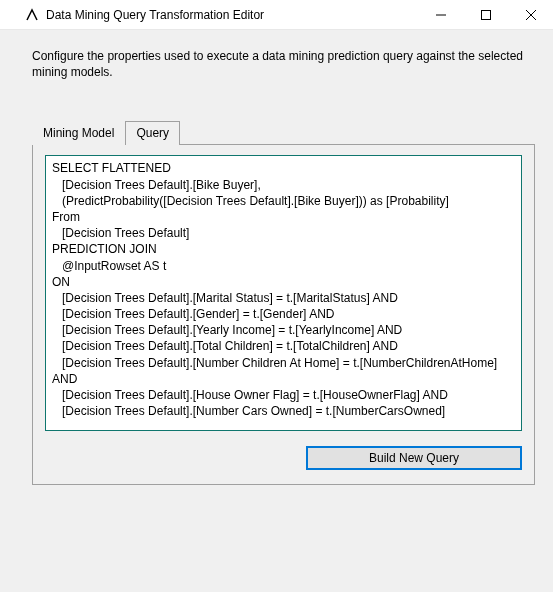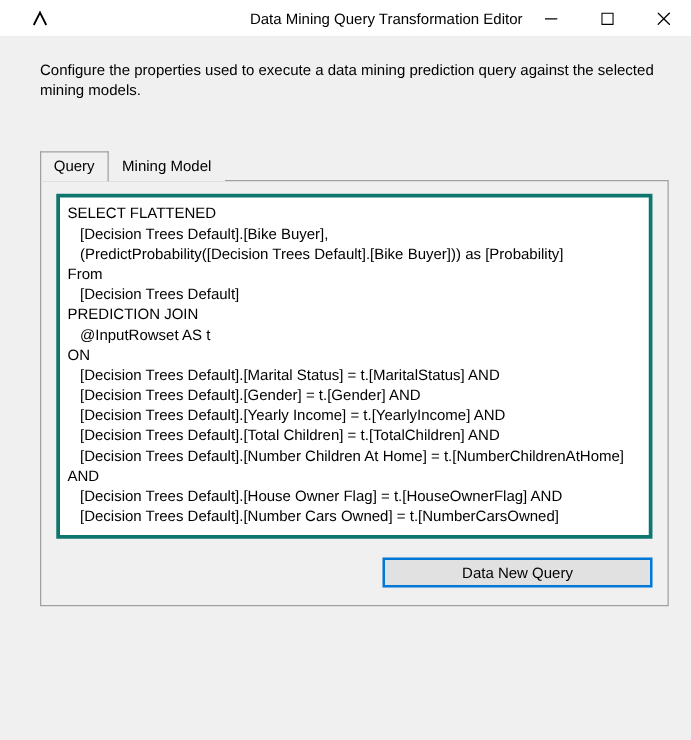--- a/index.html
+++ b/index.html
@@ -12,21 +12,20 @@
     color: #000;
     overflow: hidden;
   }
   .titlebar {
     height: 30px;
     background: #fff;
     display: flex;
     align-items: center;
     padding-left: 24px;
     border-bottom: 1px solid #e8e8e8;
-    text-align: right;
   }
   .titlebar .app-icon {
     width: 16px; height: 16px;
     display: flex; align-items: center; justify-content: center;
     margin-right: 6px;
   }
   .titlebar .title {
     flex: 1;
     font-size: 12px;
   }
@@ -81,21 +80,21 @@
     line-height: 1.35;
     margin-bottom: 44px;
   }
   .field-label {
     font-size: 12px;
     margin-bottom: 4px;
   }
   .query-box {
     width: 100%;
     height: 276px;
-    border: 3px solid #0f766e;
+    border: 1px solid #0f766e;
     background: #fff;
     font-family: "Segoe UI", Tahoma, sans-serif;
     font-size: 12px;
     padding: 4px 6px;
     resize: none;
     white-space: pre;
     overflow: auto;
     line-height: 1.35;
   }
   .btn-row {
@@ -143,22 +142,22 @@
       <line x1="0" y1="0" x2="10" y2="10" stroke="#000" stroke-width="1"></line>
       <line x1="10" y1="0" x2="0" y2="10" stroke="#000" stroke-width="1"></line>
     </svg>
   </div>
 </div>
 
 <div class="content">
   <div class="desc">Configure the properties used to execute a data mining prediction query against the selected mining models.</div>
 
   <div class="tabs">
+    <div class="tab inactive">Mining Model</div>
     <div class="tab active">Query</div>
-    <div class="tab inactive">Mining Model</div>
   </div>
 
   <div class="tabpanel">
 
     <textarea class="query-box" spellcheck="false" style="">SELECT FLATTENED
    [Decision Trees Default].[Bike Buyer],
    (PredictProbability([Decision Trees Default].[Bike Buyer])) as [Probability]
 From
    [Decision Trees Default]
 PREDICTION JOIN
@@ -167,16 +166,16 @@
    [Decision Trees Default].[Marital Status] = t.[MaritalStatus] AND
    [Decision Trees Default].[Gender] = t.[Gender] AND
    [Decision Trees Default].[Yearly Income] = t.[YearlyIncome] AND
    [Decision Trees Default].[Total Children] = t.[TotalChildren] AND
    [Decision Trees Default].[Number Children At Home] = t.[NumberChildrenAtHome]
 AND
    [Decision Trees Default].[House Owner Flag] = t.[HouseOwnerFlag] AND
    [Decision Trees Default].[Number Cars Owned] = t.[NumberCarsOwned]</textarea>
 
     <div class="btn-row">
-      <button class="btn">Data New Query</button>
+      <button class="btn">Build New Query</button>
     </div>
   </div>
 </div>
 
 </body></html>

